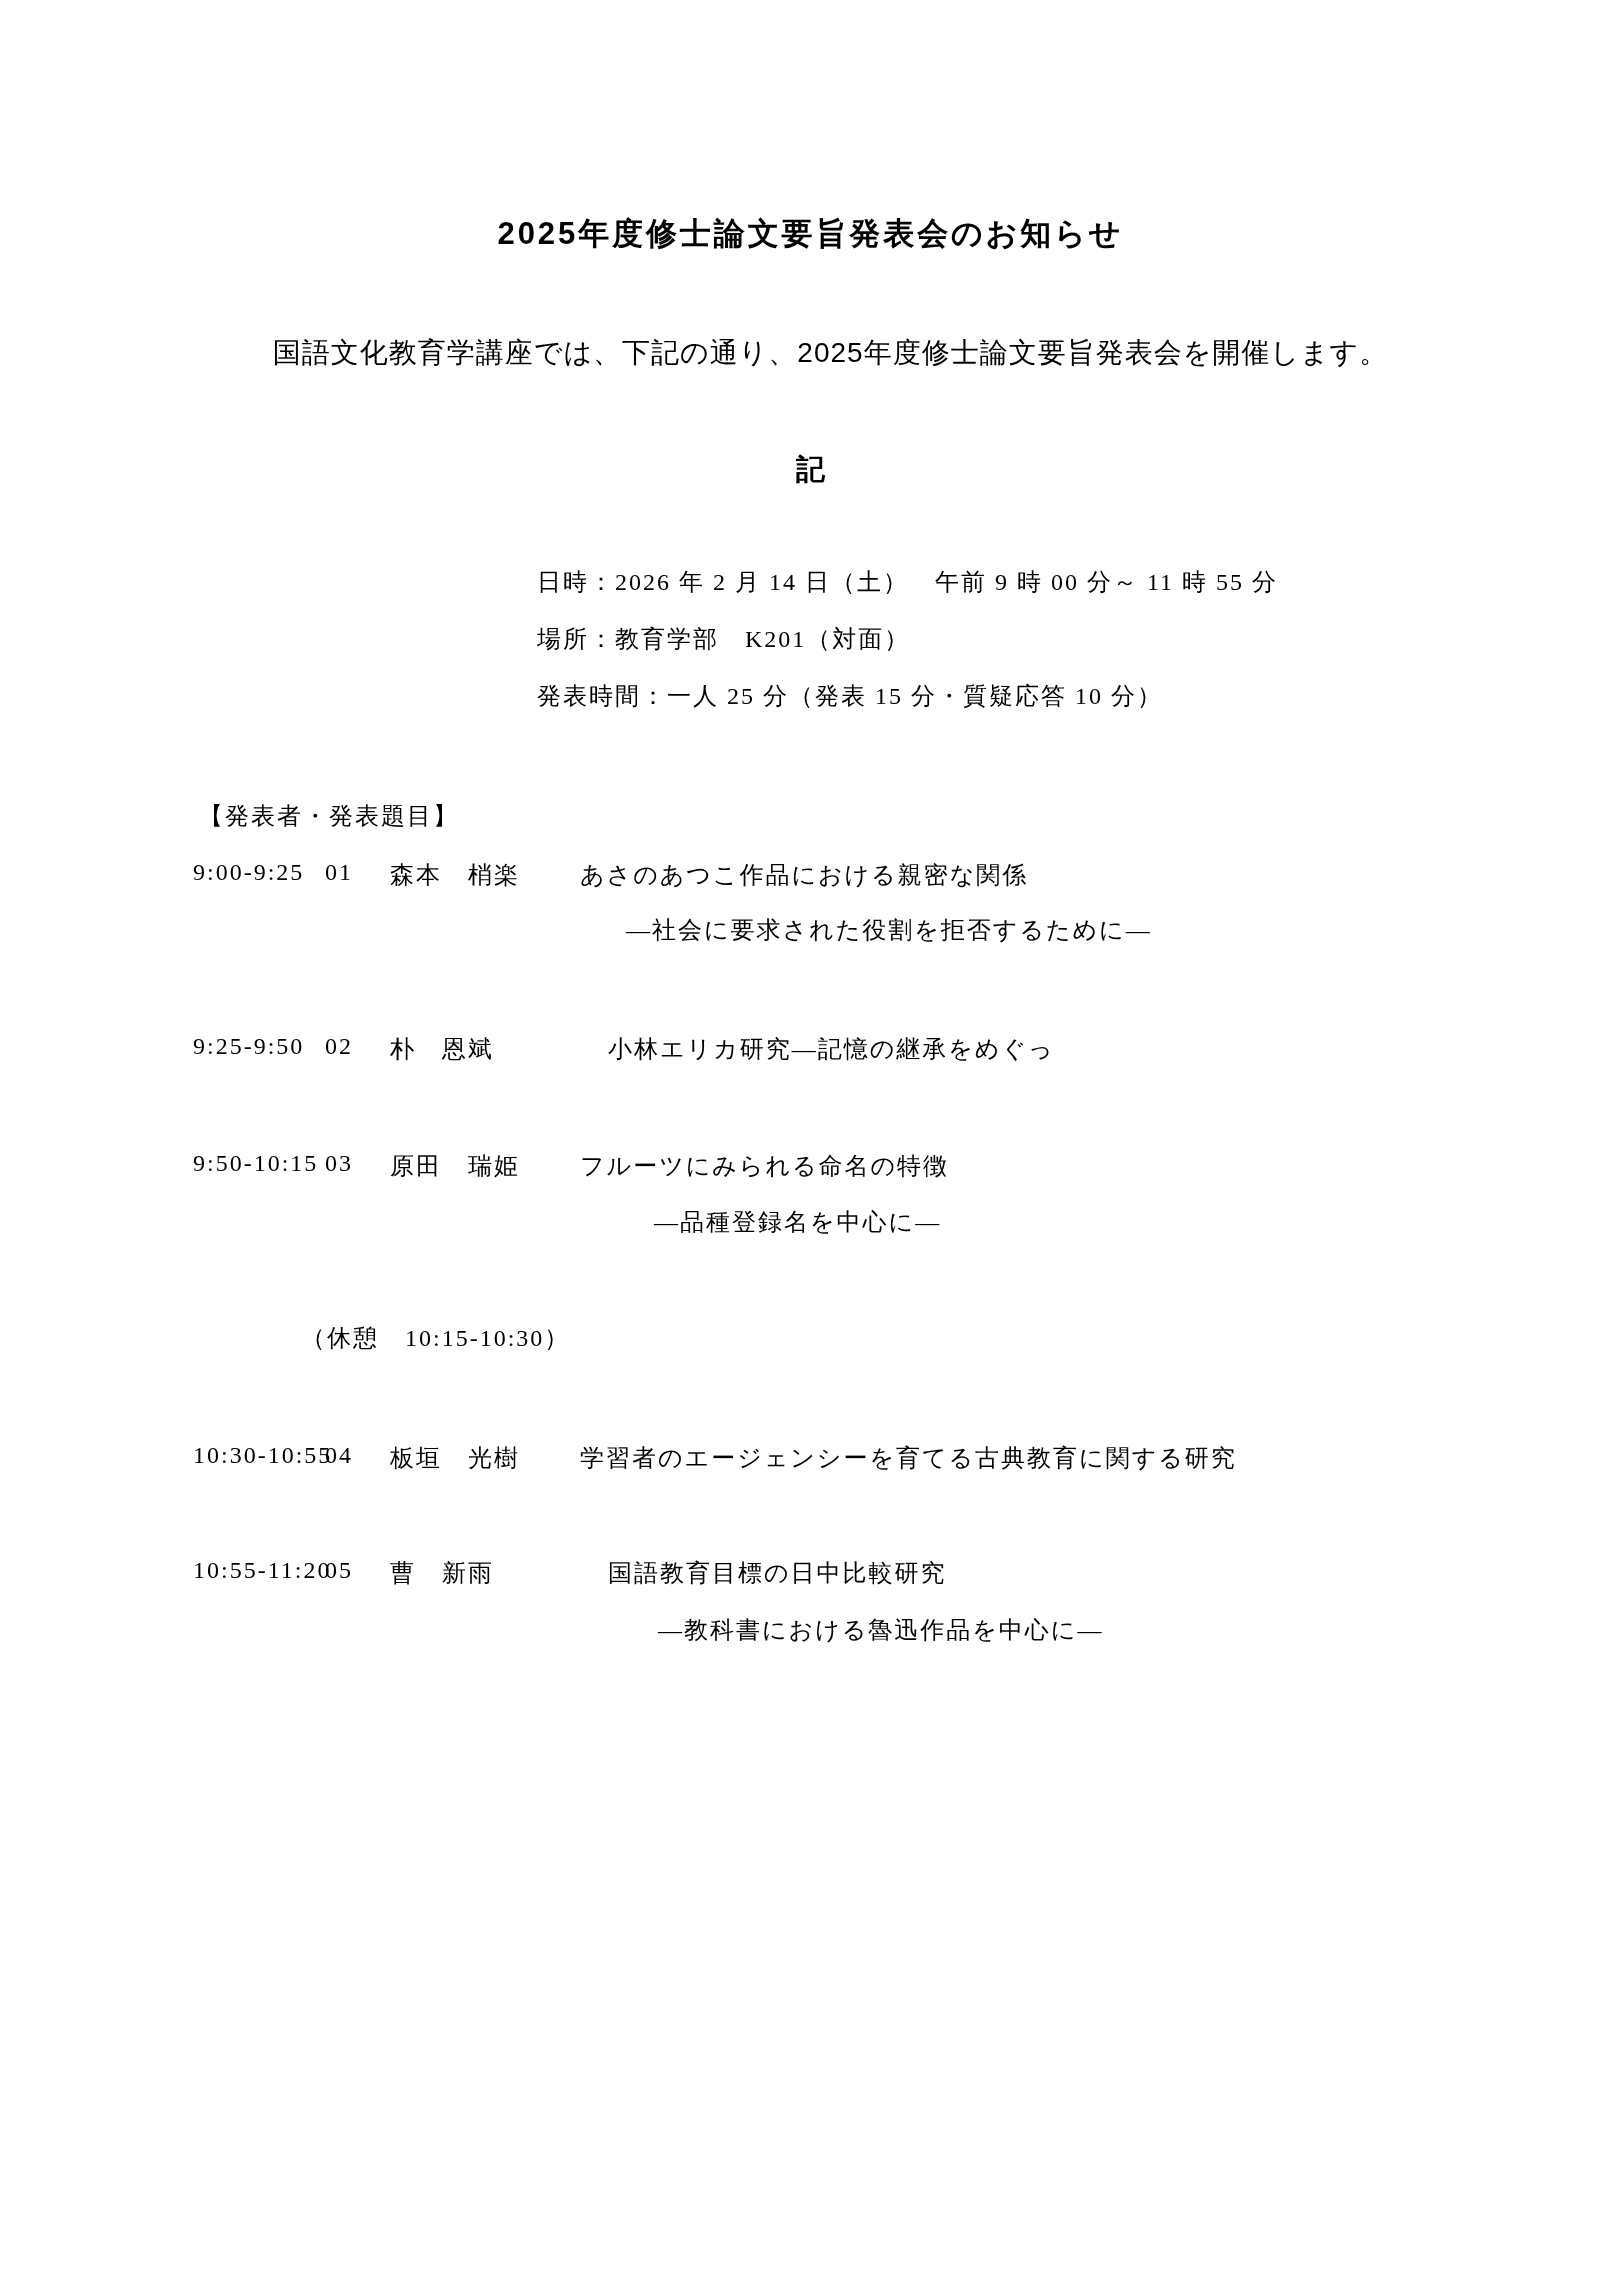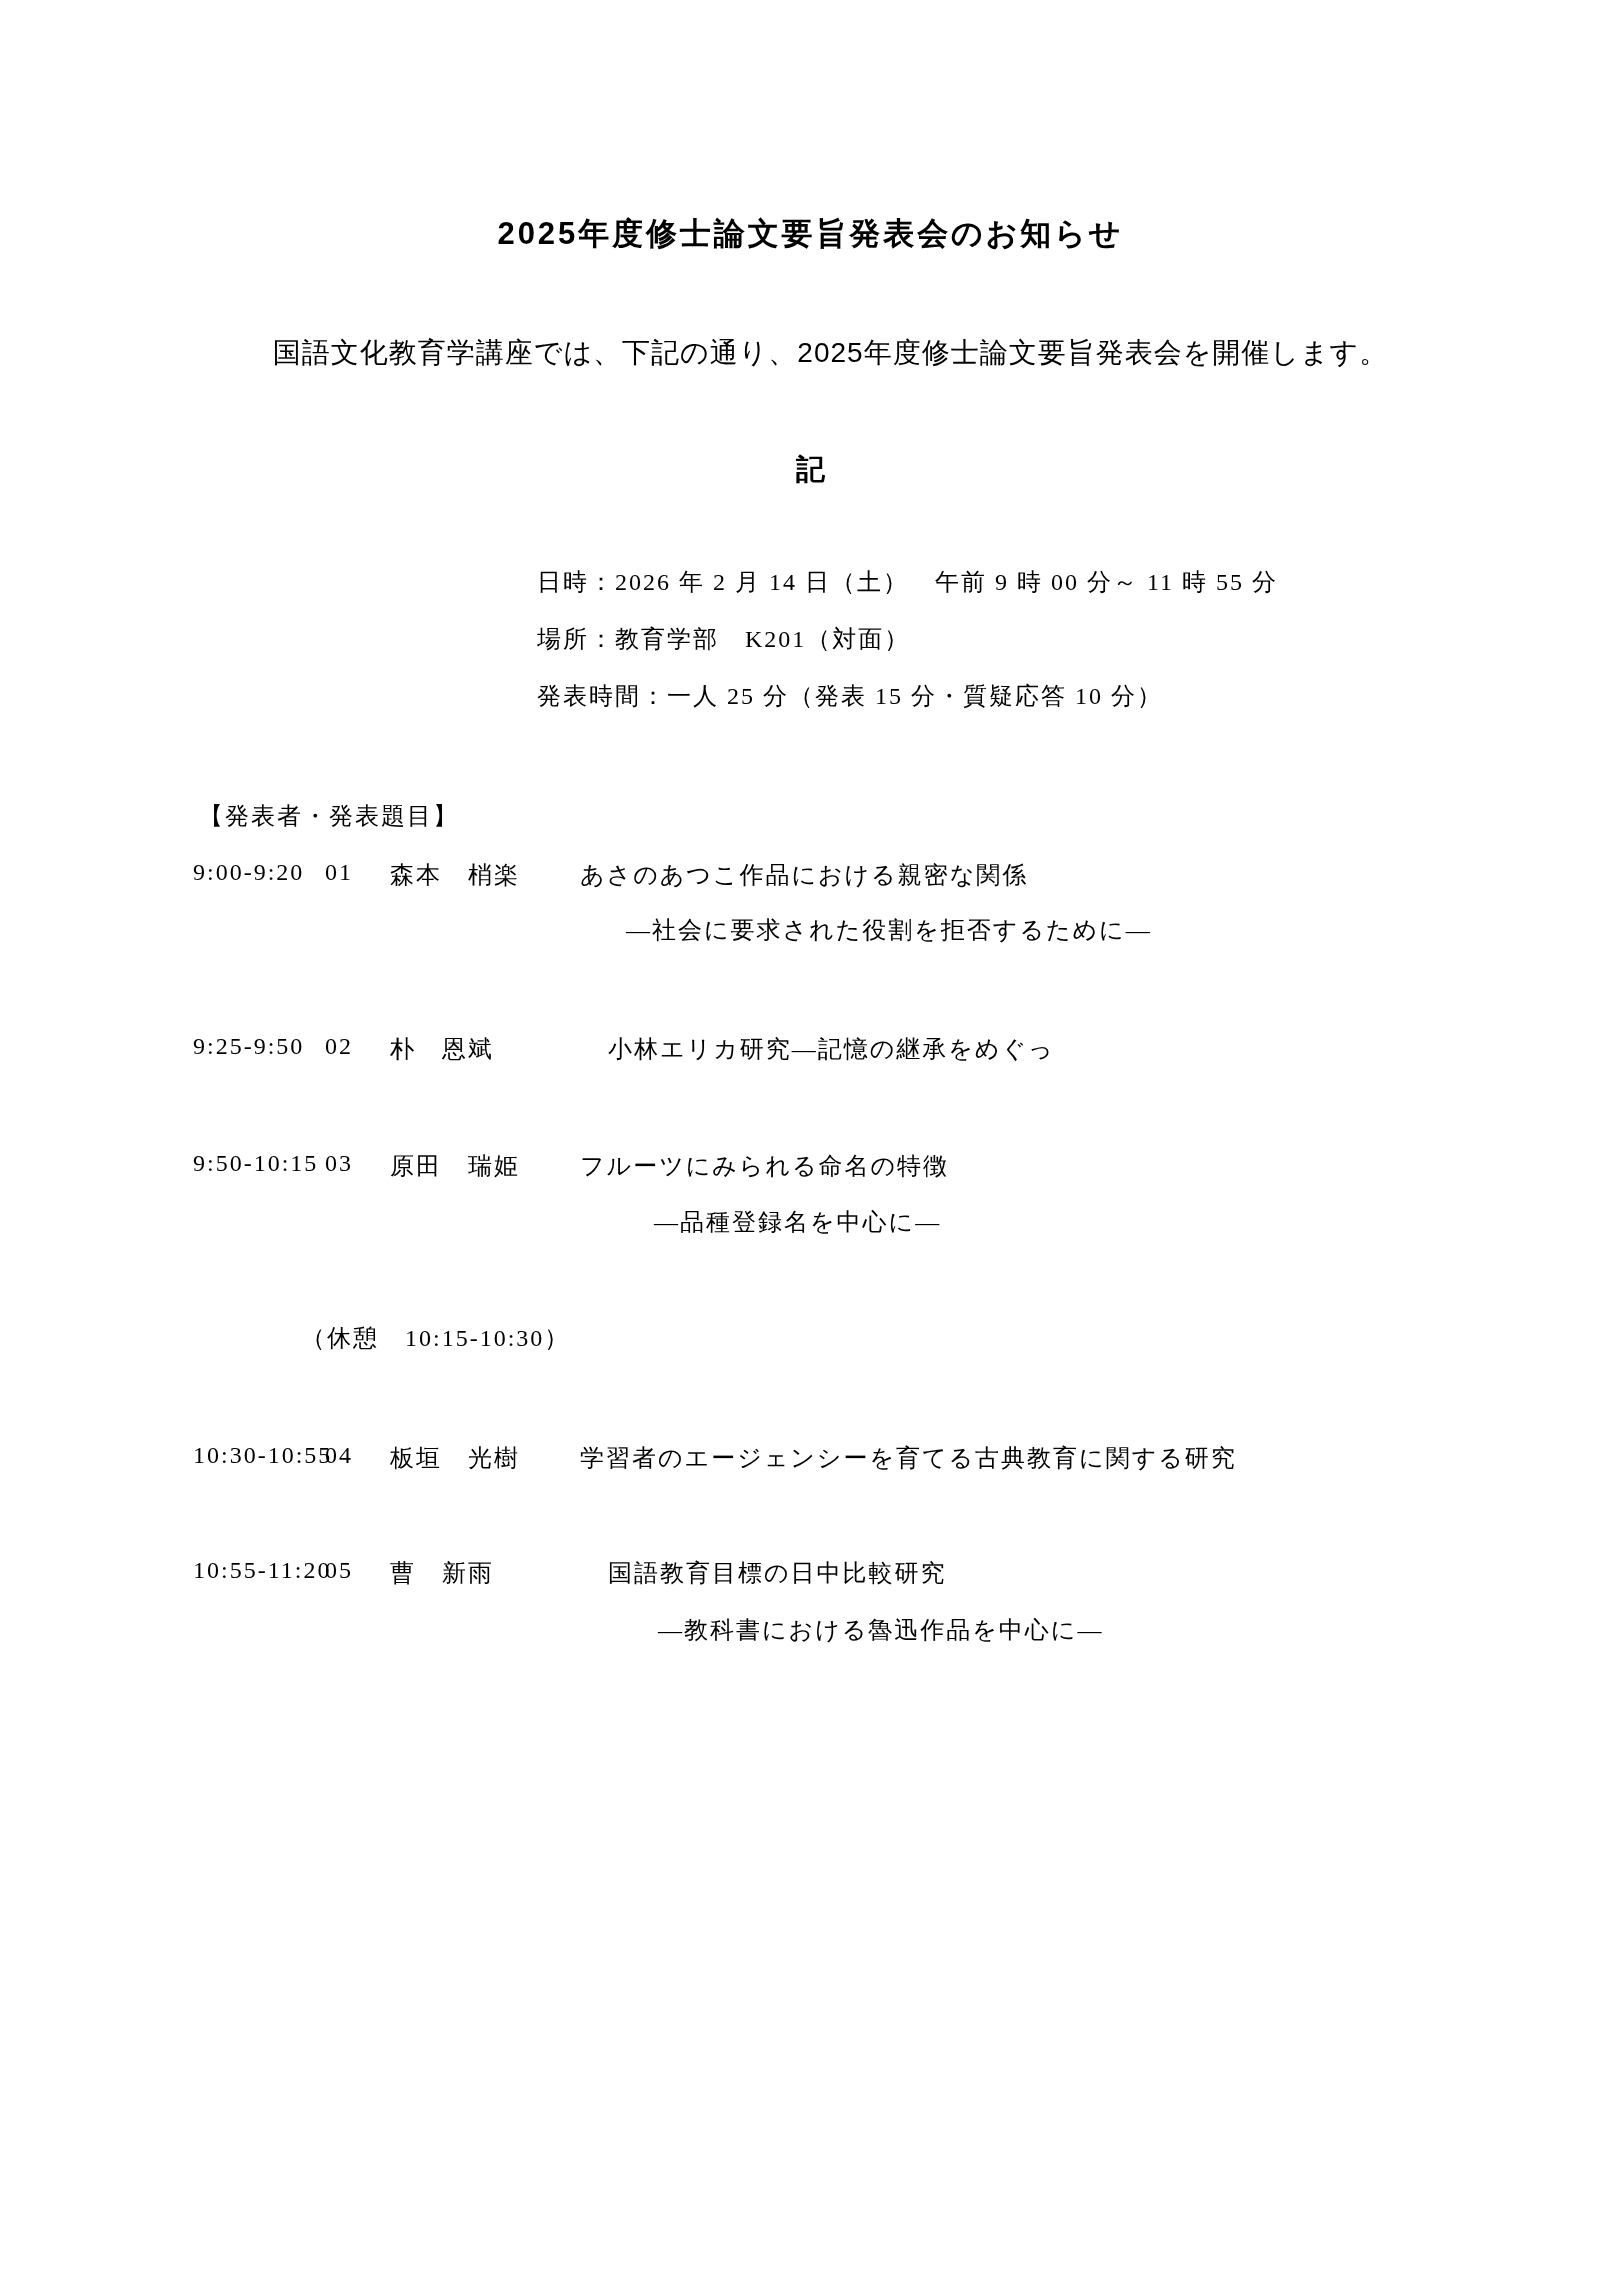--- a/index.html
+++ b/index.html
@@ -77,21 +77,21 @@
 
   <div class="line mincho" style="top: 568px; left: 537px;">日時：2026 年 2 月 14 日（土）　午前 9 時 00 分～ 11 時 55 分</div>
 
   <div class="line mincho" style="top: 625px; left: 537px;">場所：教育学部　K201（対面）</div>
 
   <div class="line mincho" style="top: 682px; left: 537px;">発表時間：一人 25 分（発表 15 分・質疑応答 10 分）</div>
 
   <div class="line mincho" style="top: 802px; left: 199px;">【発表者・発表題目】</div>
 
   <div class="sched-row mincho" style="top: 859px;">
-    <span class="c-time">9:00-9:20</span>
+    <span class="c-time">9:00-9:25</span>
     <span class="c-no">01</span>
     <span class="c-name">森本　梢楽</span>
     <span class="c-title">あさのあつこ作品における親密な関係</span>
   </div>
   <div class="line mincho" style="top: 916px; left: 626px;">―社会に要求された役割を拒否するために―</div>
 
   <div class="sched-row mincho" style="top: 1033px;">
     <span class="c-time">9:25-9:50</span>
     <span class="c-no">02</span>
     <span class="c-name">朴　恩斌</span>

